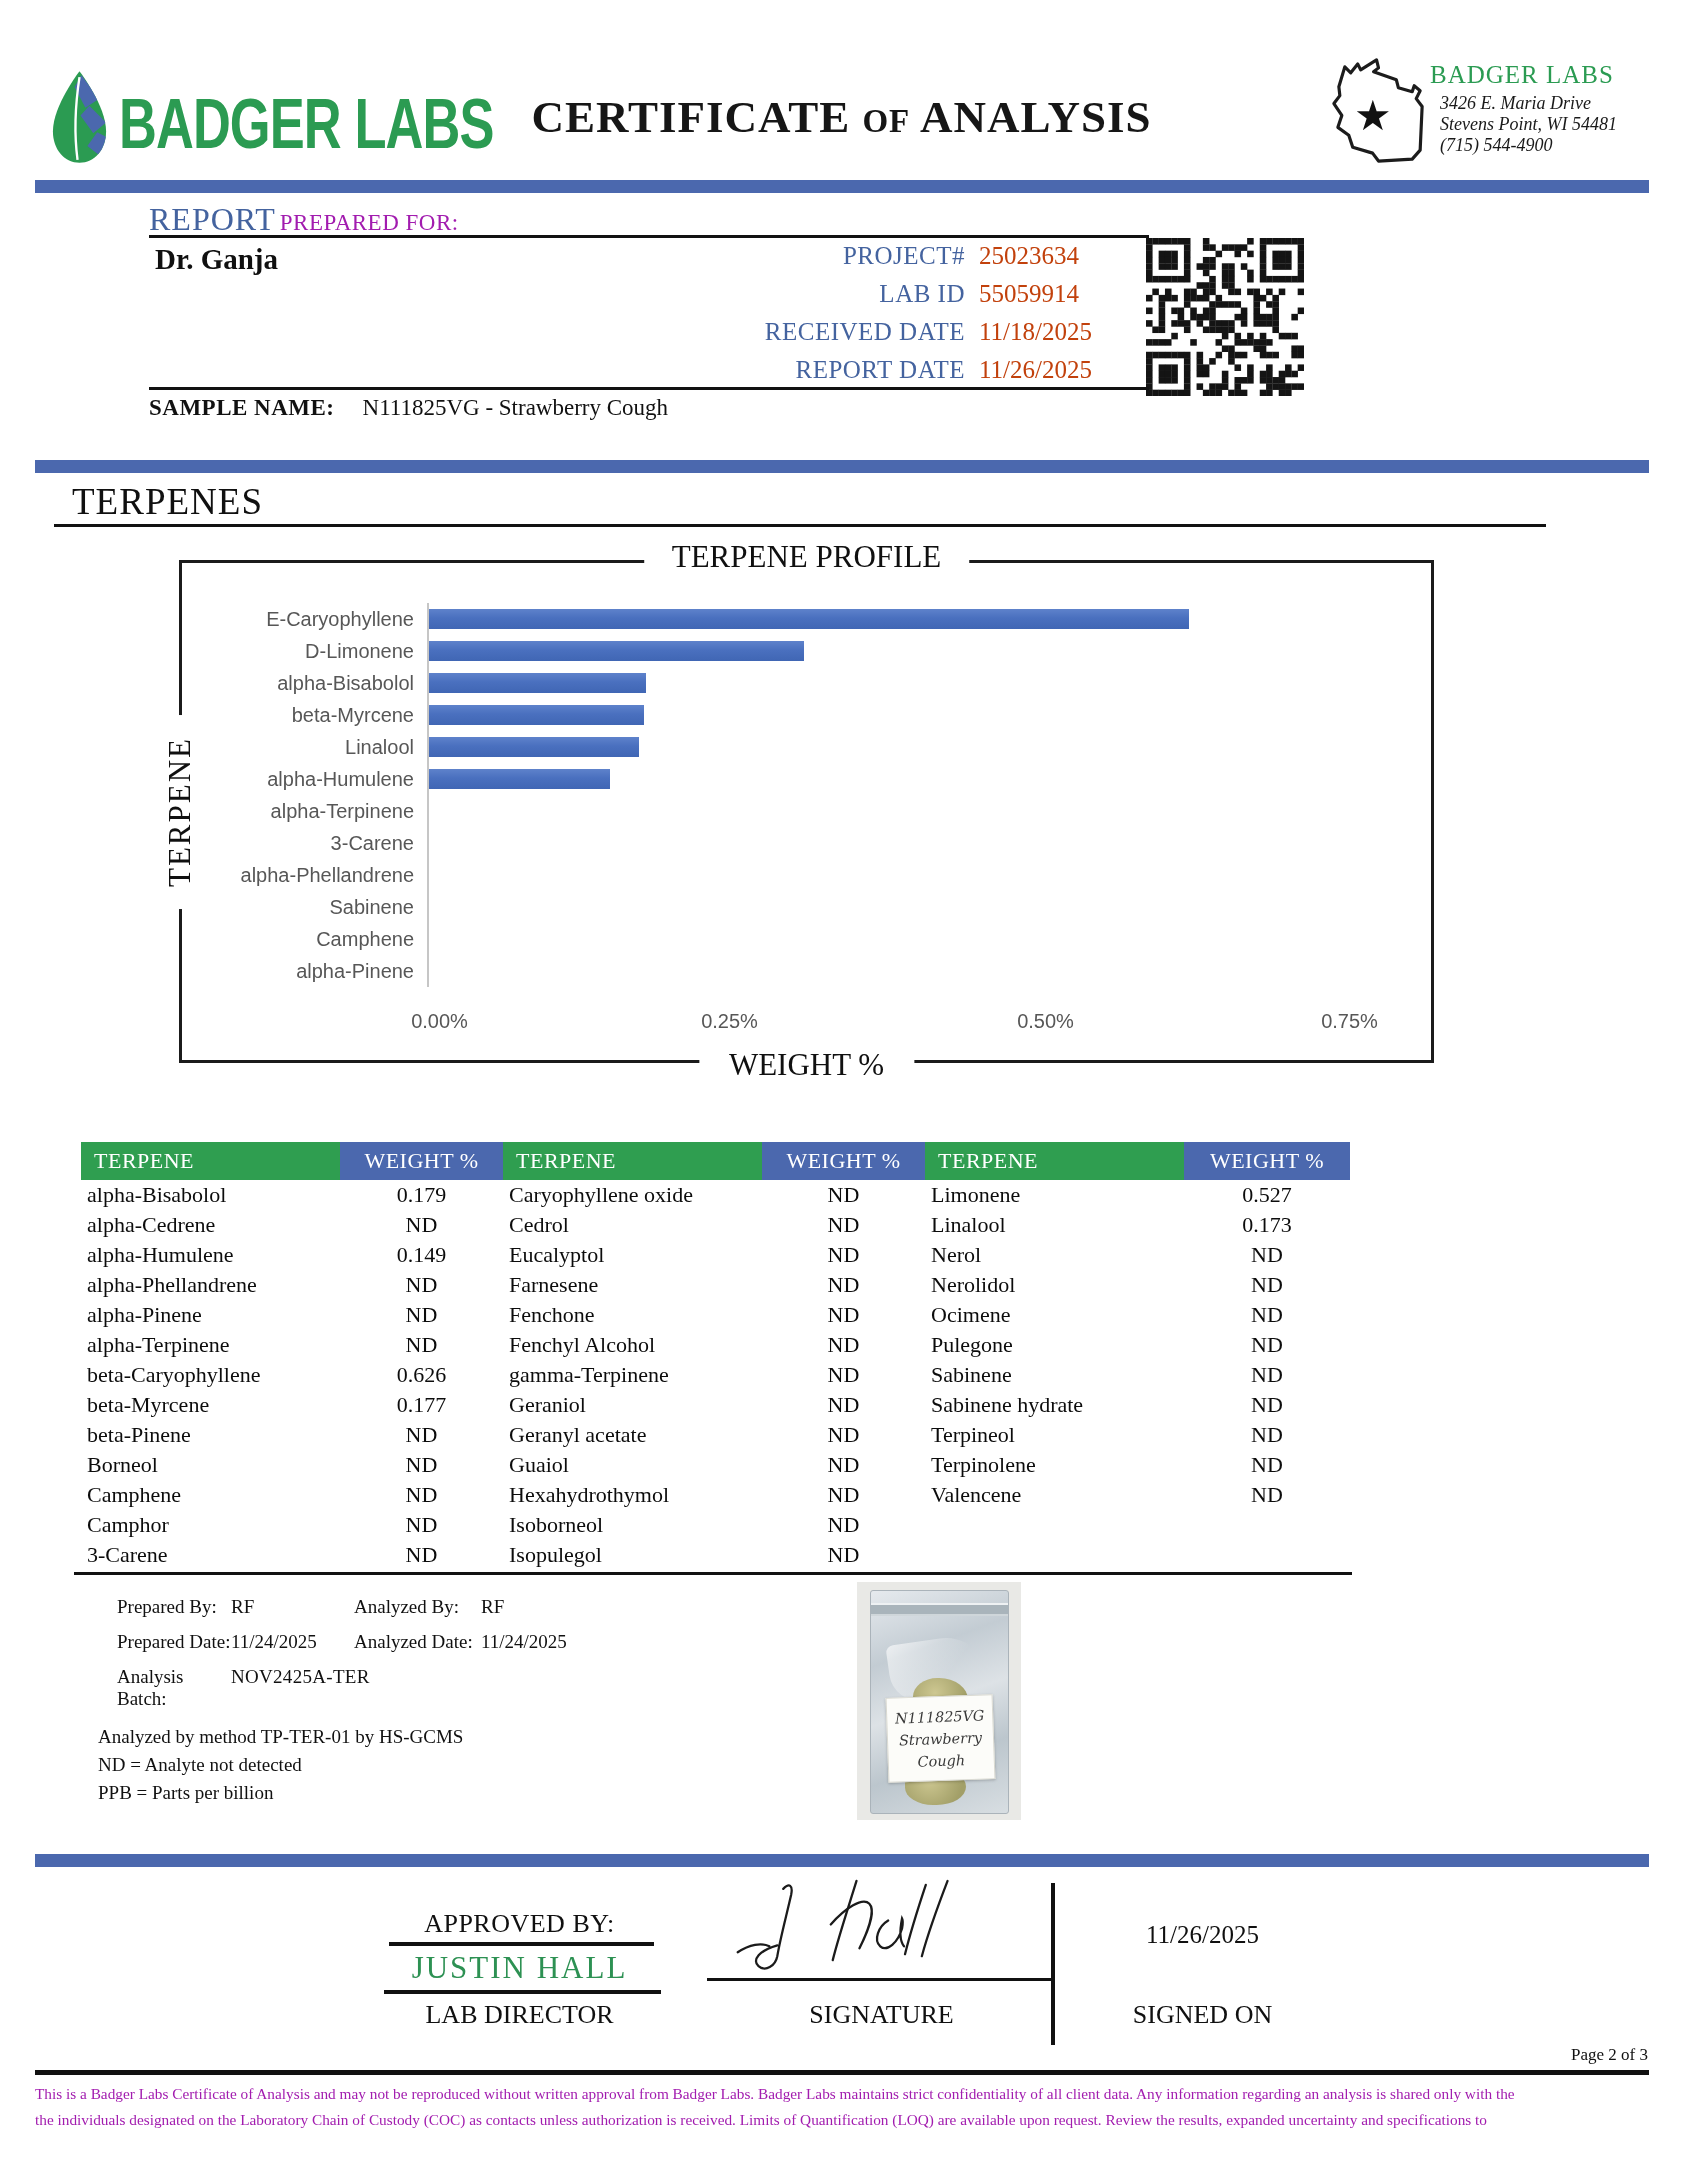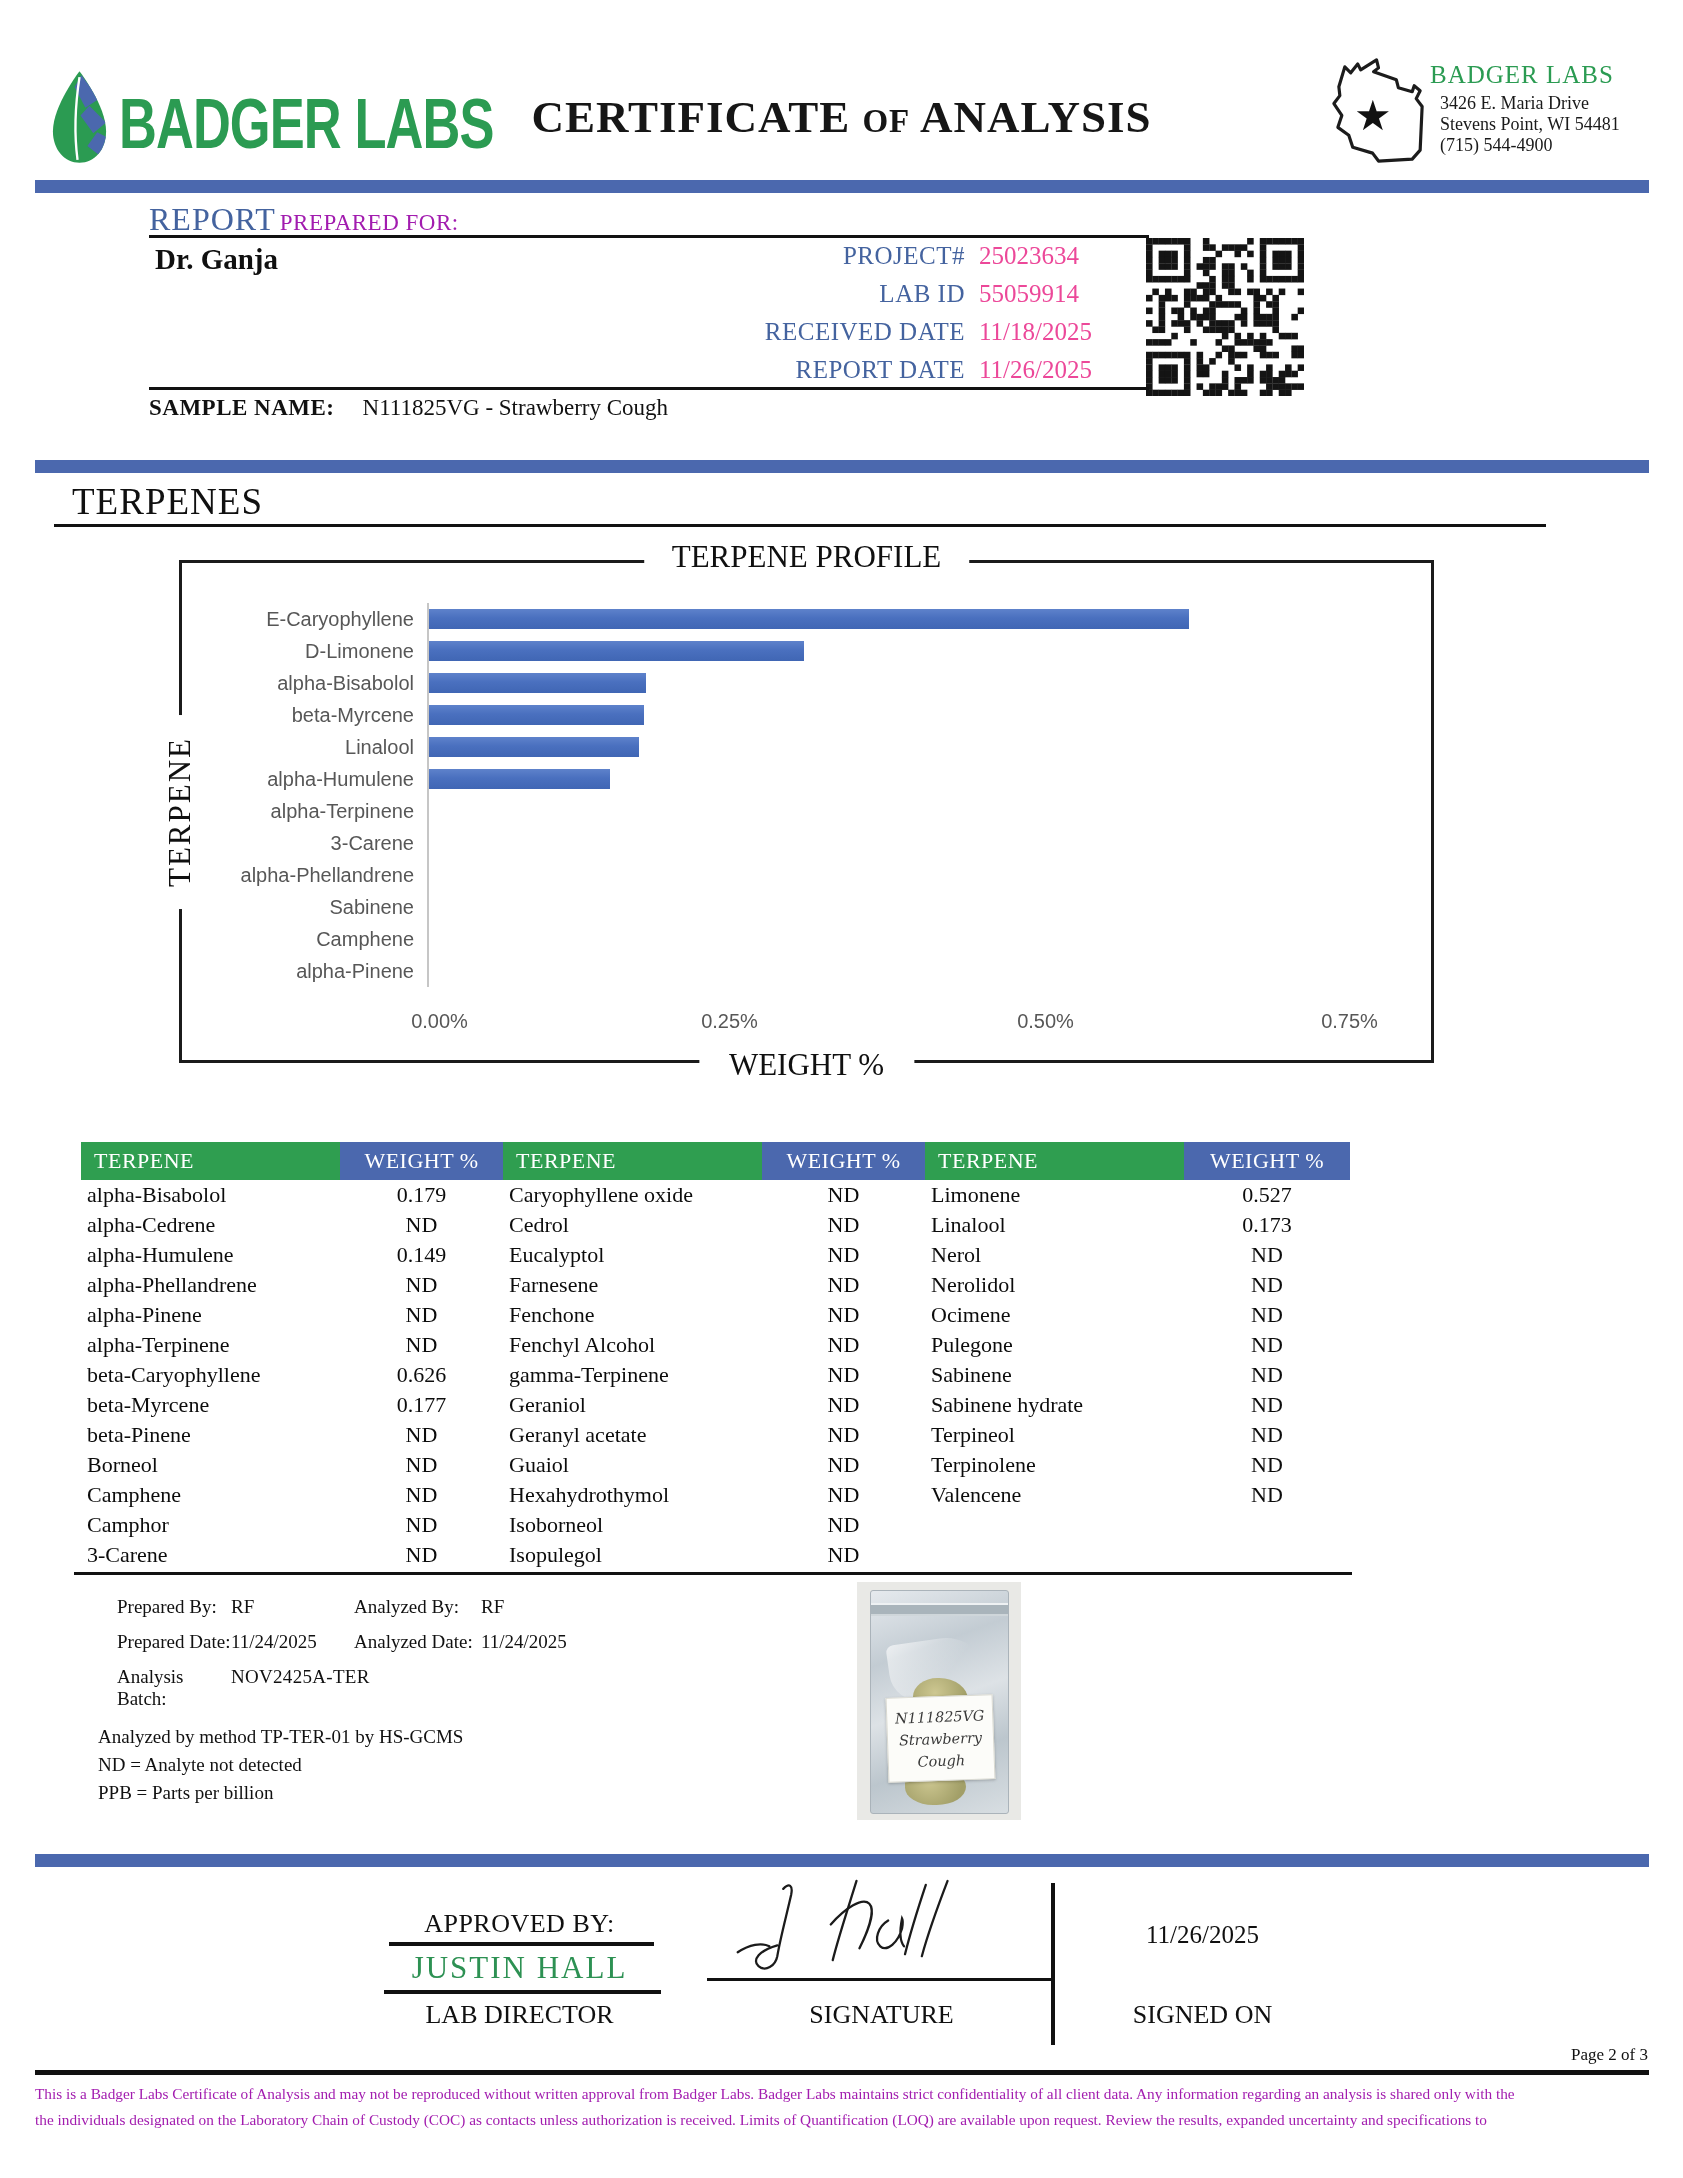--- a/index.html
+++ b/index.html
@@ -11,37 +11,37 @@
   .brand-big { position:absolute; left:119px; top:83px; font-family:"Liberation Sans", sans-serif;
     font-weight:700; font-size:57px; color:#2b9b52; letter-spacing:-1px;
     transform:scale(.92,1.22); transform-origin:left top; white-space:nowrap; }
   .coa-title { position:absolute; left:515px; top:91px; width:653px; text-align:center;
     font-weight:700; font-size:45px; color:#161616; letter-spacing:1px; white-space:nowrap; }
   .coa-title .of { font-size:33px; }
   .wi-map { position:absolute; left:1323px; top:51px; }
   .wi-star { position:absolute; left:1354px; top:91px; font-size:42px; color:#111;
     font-family:"DejaVu Sans", sans-serif; }
   .lab-name { position:absolute; left:1430px; top:61px; font-size:25px; color:#2b9b52; letter-spacing:1px; }
-  .lab-addr { position:absolute; left:1440px; top:93px; font-size:18px; line-height:21px; color:#1a1a1a; }
+  .lab-addr { position:absolute; left:1440px; top:93px; font-size:18px; line-height:21px; color:#1a1a1a;font-style:italic; }
 
   .bluebar { position:absolute; left:35px; width:1614px; height:13px; background:#4b68ae; }
   .bar1 { top:180px; } .bar2 { top:460px; } .bar3 { top:1854px; }
 
   
   .rep-head { position:absolute; left:149px; top:201px; white-space:nowrap; }
   .rep-head .r1 { font-size:32px; color:#44639f; letter-spacing:1px; }
   .rep-head .r2 { font-size:23px; color:#a21caf; letter-spacing:0.5px; }
   .rule { position:absolute; background:#111; }
   .rule-a { left:149px; top:235px; width:1000px; height:3px; }
   .rule-b { left:149px; top:387px; width:1000px; height:3px; }
   .client { position:absolute; left:155px; top:243px; font-size:29px; font-weight:700; color:#101010; }
   .meta { position:absolute; left:554px; top:242px; width:545px; }
   .meta-row { display:flex; height:38px; align-items:baseline; }
   .meta-lab { width:411px; text-align:right; font-size:25px; color:#44639f; letter-spacing:0.5px; }
-  .meta-val { padding-left:14px; font-size:25px; color:#ec4899; }
+  .meta-val { padding-left:14px; font-size:25px; color:#c2410c; }
   .qr { position:absolute; left:1146px; top:238px; width:158px; height:158px; }
   .sample-line { position:absolute; left:149px; top:395px; font-size:23px; color:#111; }
   .sample-line b { letter-spacing:0.5px; }
   .sample-line .sv { margin-left:28px; font-weight:400; font-size:23px; }
 
   
   .sec-title { position:absolute; left:72px; top:480px; font-size:37px; color:#101010; letter-spacing:1px; }
   .sec-rule { left:54px; top:524px; width:1492px; height:3px; }
 
   .chart-frame { position:absolute; left:179px; top:560px; width:1255px; height:503px;

